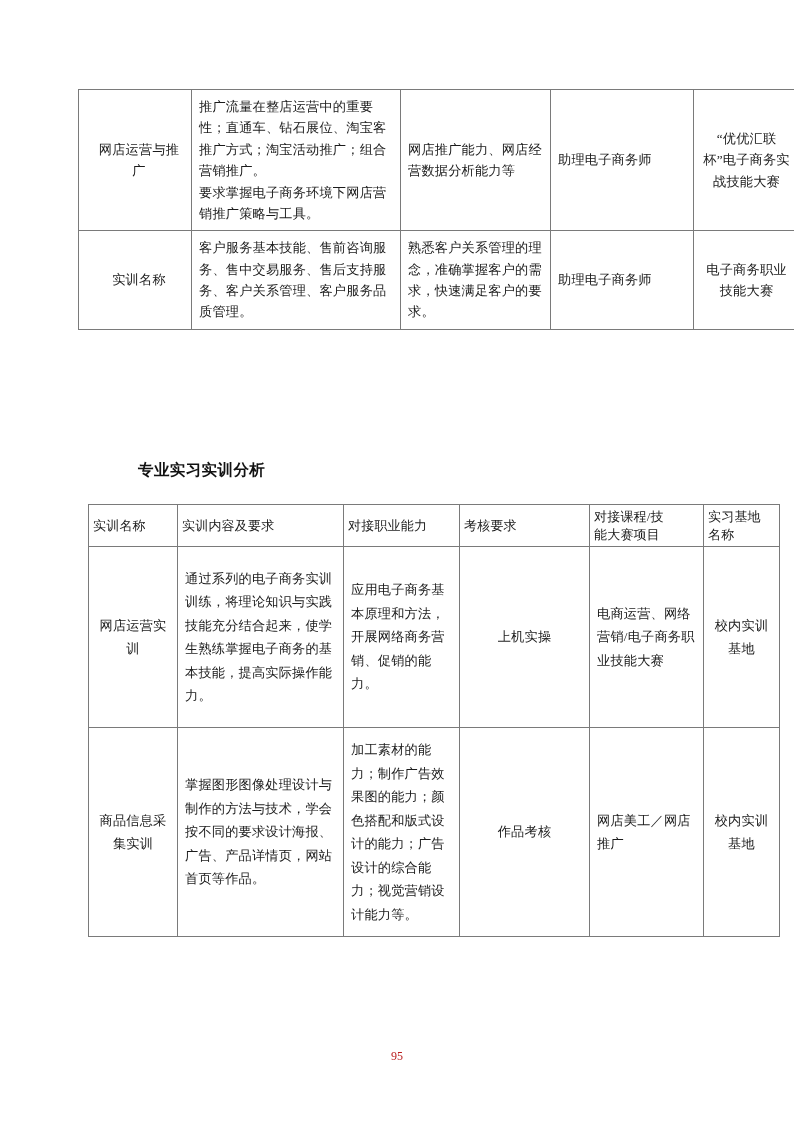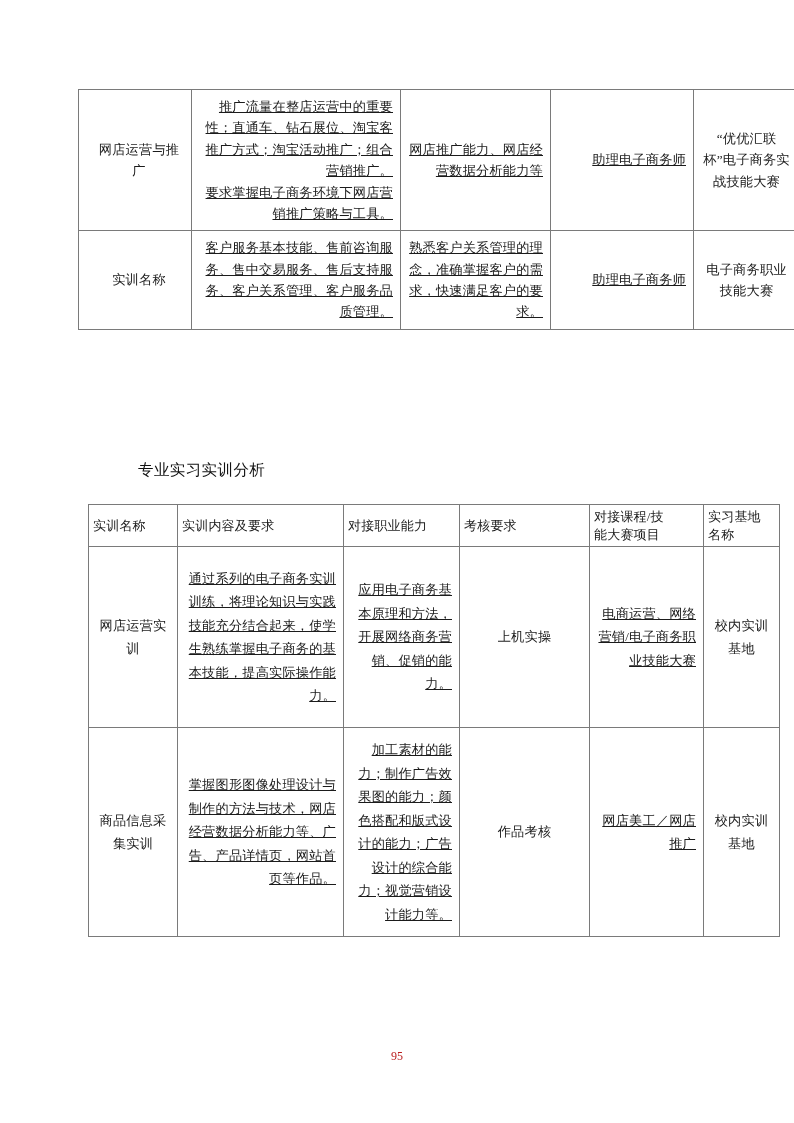--- a/index.html
+++ b/index.html
@@ -34,42 +34,41 @@
     font-weight: normal;
     font-size: 13.2px;
     line-height: 1.62;
     letter-spacing: 0.2px;
     color: #1b1b1b;
   }
   .tbl td.center, .tbl th {
     text-align: center;
   }
   .tbl td.just {
-    text-align: right;
-    text-decoration: underline;
+    text-align: left;
   }
 
   #table-one {
     left: 78px;
     top: 89px;
     width: 638px;
   }
   #table-one td.c0 { width: 90px; padding-left: 15px; }
   #table-one td.c1 { width: 194px; }
   #table-one td.c2 { width: 135px; }
   #table-one td.c3 { width: 128px; }
   #table-one td.c4 { width: 91px; text-align: center; }
 
   
   #section-heading {
     position: absolute;
     left: 138px;
     top: 460px;
     font-family: "Liberation Sans", "DejaVu Sans", sans-serif;
-    font-weight: normal;
+    font-weight: bold;
     font-size: 15.5px;
     letter-spacing: 0.4px;
     color: #111111;
     white-space: nowrap;
     text-align: right;
   }
 
   
   #table-caption {
     position: absolute;
@@ -161,21 +160,21 @@
       <tr class="body-row row-1">
         <td class="d0 center">网店运营实训</td>
         <td class="d1 just">通过系列的电子商务实训训练，将理论知识与实践技能充分结合起来，使学生熟练掌握电子商务的基本技能，提高实际操作能力。</td>
         <td class="d2 just">应用电子商务基本原理和方法，开展网络商务营销、促销的能力。</td>
         <td class="d3 center">上机实操</td>
         <td class="d4 just">电商运营、网络营销/电子商务职业技能大赛</td>
         <td class="d5 center">校内实训基地</td>
       </tr>
       <tr class="body-row row-2">
         <td class="d0 center">商品信息采集实训</td>
-        <td class="d1 just">掌握图形图像处理设计与制作的方法与技术，网店经营数据分析能力等、广告、产品详情页，网站首页等作品。</td>
+        <td class="d1 just">掌握图形图像处理设计与制作的方法与技术，学会按不同的要求设计海报、广告、产品详情页，网站首页等作品。</td>
         <td class="d2 just">加工素材的能力；制作广告效果图的能力；颜色搭配和版式设计的能力；广告设计的综合能力；视觉营销设计能力等。</td>
         <td class="d3 center">作品考核</td>
         <td class="d4 just">网店美工／网店推广</td>
         <td class="d5 center">校内实训基地</td>
       </tr>
     </tbody>
   </table>
 
   <div id="page-number">95</div>
 

